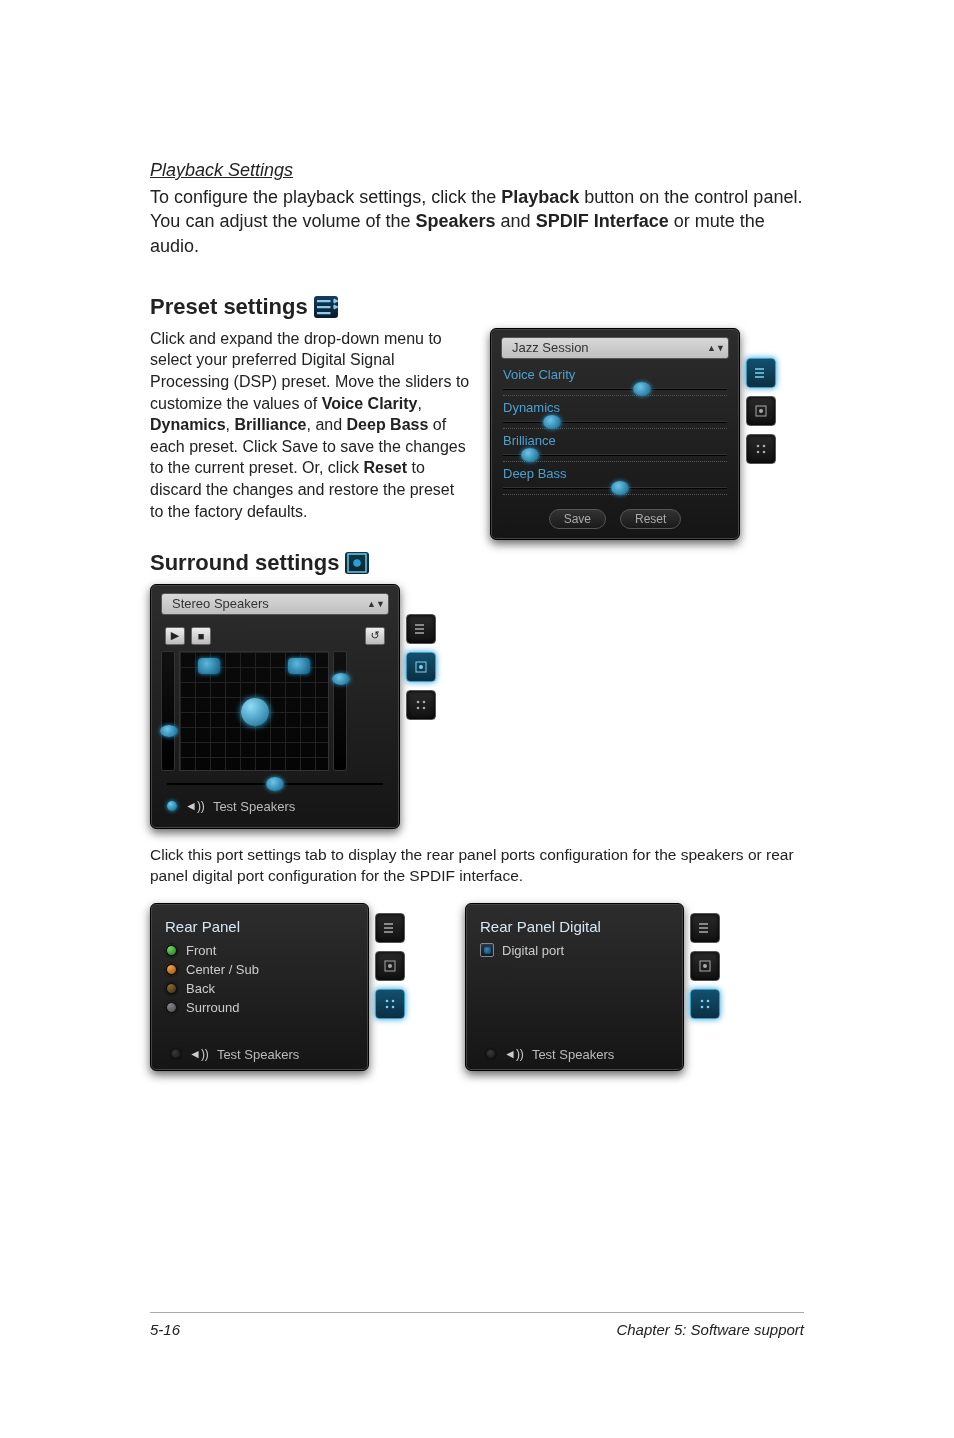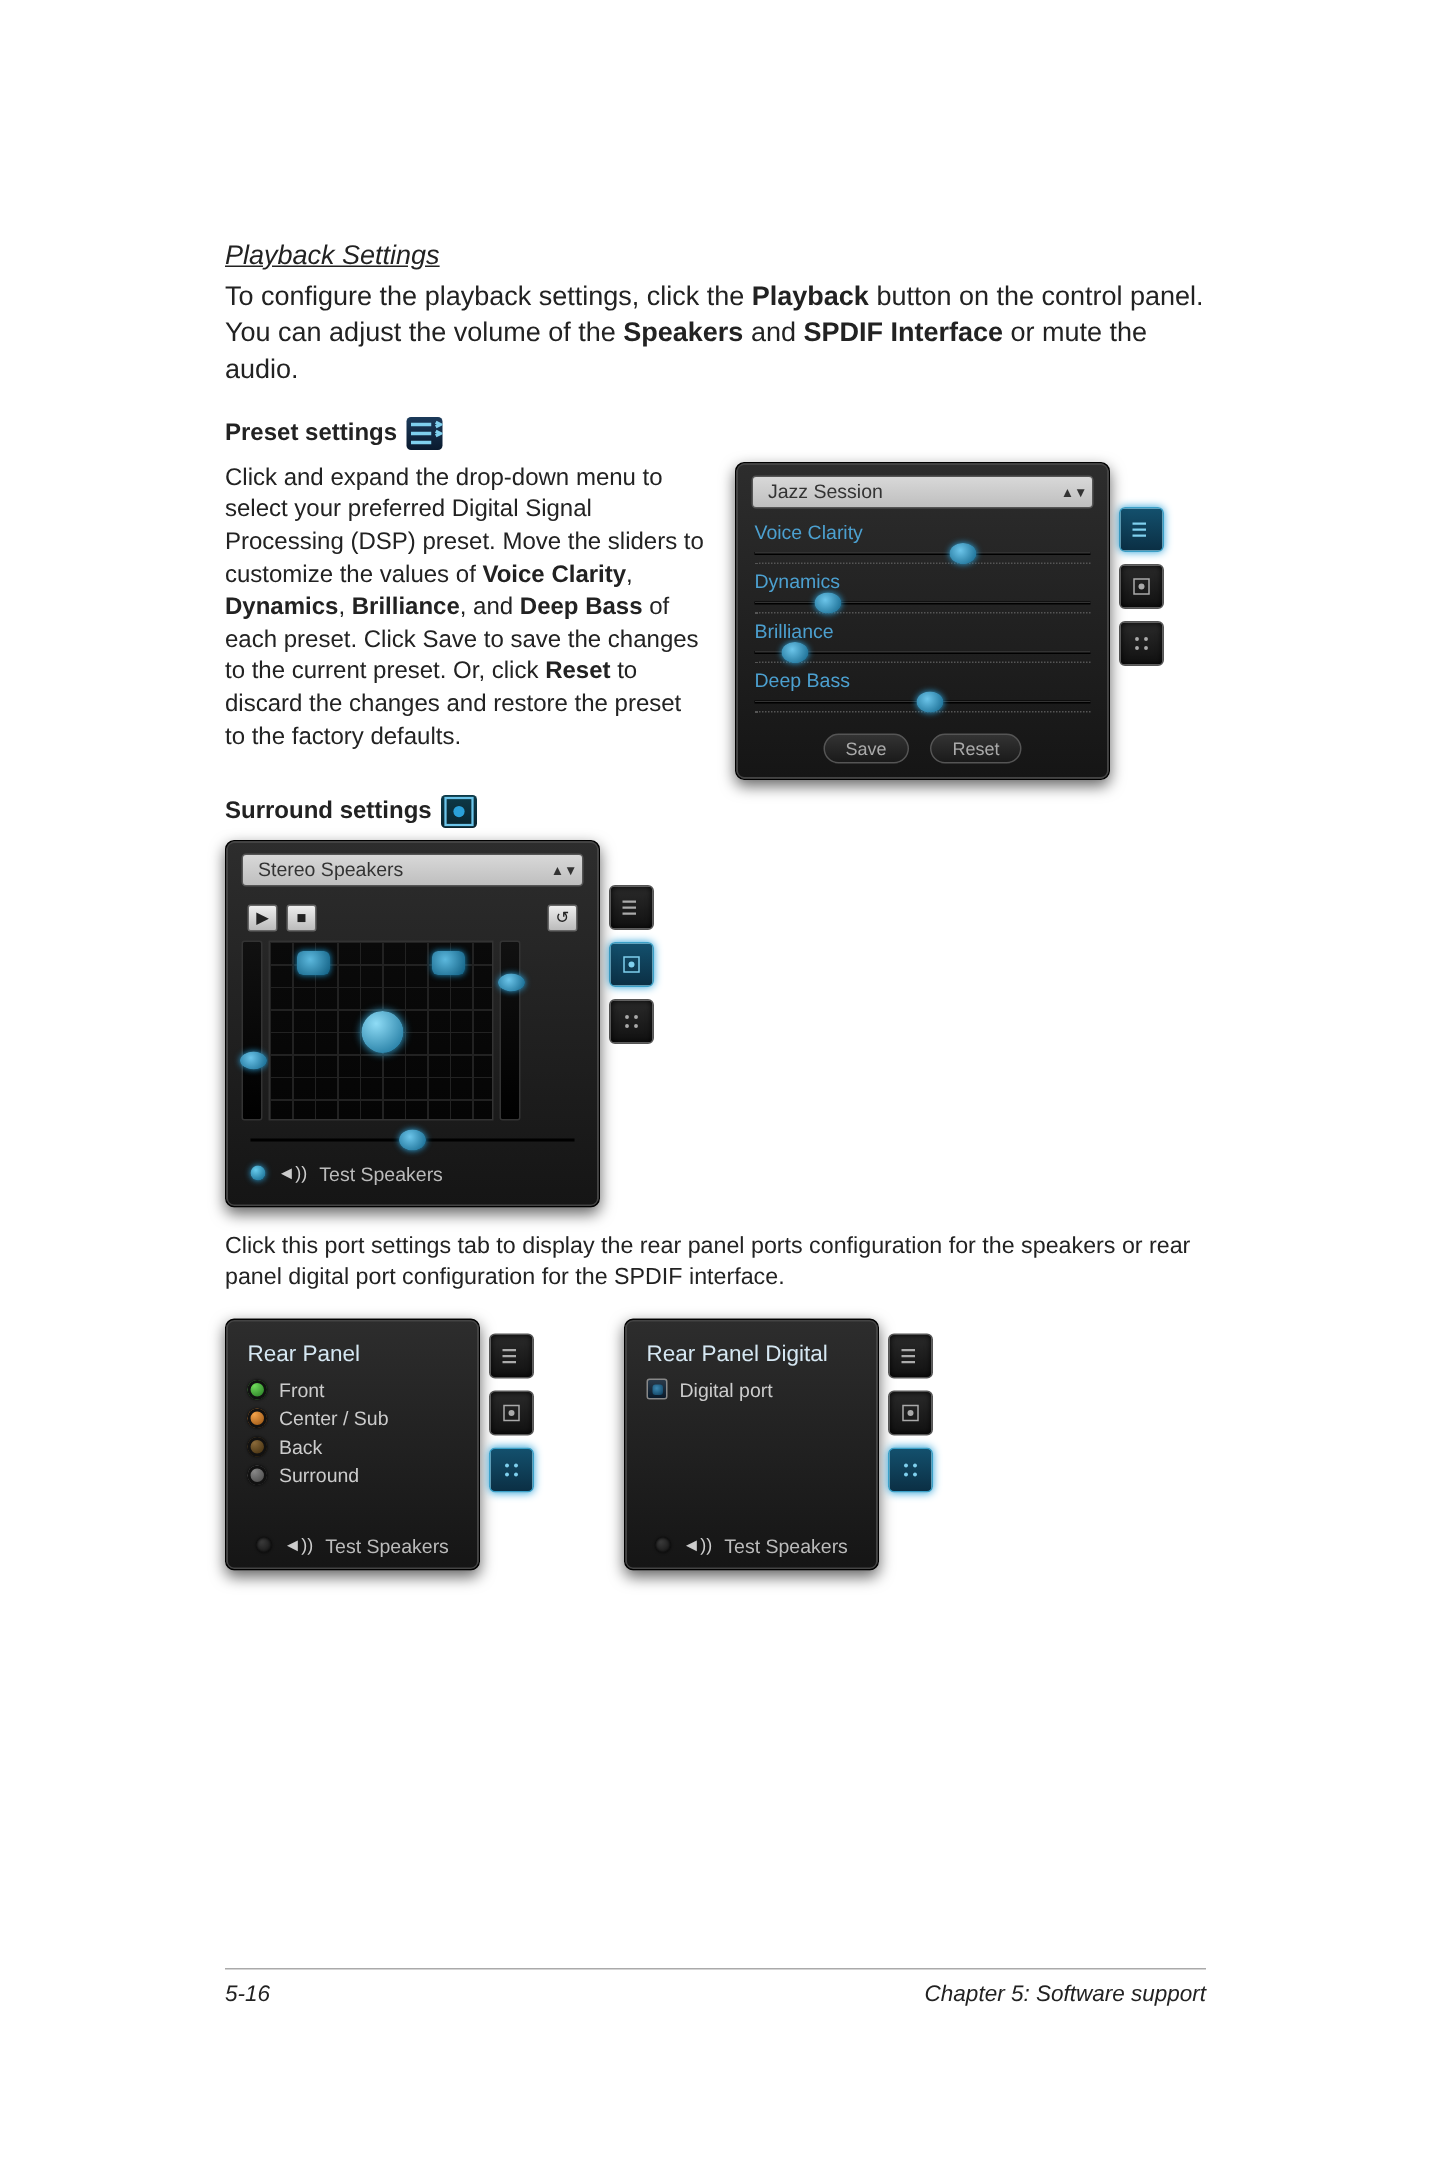--- a/index.html
+++ b/index.html
@@ -14,28 +14,28 @@
   }
   .section-title {
     font-style: italic;
     text-decoration: underline;
     font-size: 18px;
     margin-bottom: 4px;
   }
   .intro {
     font-size: 18px;
     line-height: 1.35;
-    margin-bottom: 20px;
+    margin-bottom: 36px;
   }
   b { font-weight: bold; }
 
   .block { display: flex; gap: 20px; margin-bottom: 10px; }
   .block .leftcol { flex: 0 0 320px; }
   .block .rightcol { flex: 1; }
-  .subhead { font-weight: bold; font-size: 16px; display: flex; align-items: center; gap: 6px; margin-bottom: 8px; }
+  .subhead { font-weight: bold; font-size: 22px; display: flex; align-items: center; gap: 6px; margin-bottom: 8px; }
   .subhead .icon-square {
     width: 24px; height: 22px; display: inline-flex; align-items: center; justify-content: center;
     border-radius: 3px; color: #9de;
     font-size: 14px;
   }
   .icon-preset { background: linear-gradient(#1b3a5a,#0a1a2e); }
   .icon-surround { background: linear-gradient(#0d3a48,#0a242e); }
   .icon-port { background: linear-gradient(#1b3a5a,#0a1a2e); }
 
   .desc { font-size: 16px; line-height: 1.35; }
@@ -123,21 +123,21 @@
 
   
   .port-section { margin-top: 16px; }
   .port-desc { font-size: 15.5px; line-height:1.35; margin-bottom: 16px; }
   .port-panels { display:flex; gap: 60px; }
 
   .rear-card {
     background: linear-gradient(#2d2d2d,#151515);
     border:1px solid #000; border-radius:6px;
     box-shadow: inset 0 0 0 1px #444, 0 4px 10px rgba(0,0,0,.6);
-    width: 170px; padding: 14px 10px 8px 14px;
+    width: 219px; padding: 14px 10px 8px 14px;
   }
   .rear-title { color:#d5e7f2; font-size:15px; margin-bottom:6px; }
   .port-list { list-style:none; }
   .port-list li { display:flex; align-items:center; gap:8px; color:#ccc; font-size:13px; padding:2px 0;}
   .jack { width:13px; height:13px; border-radius:50%; box-shadow: inset 0 0 0 2px #111, 0 0 2px #000; }
   .jack.green { background: radial-gradient(circle at 35% 30%, #6fdc5a, #0e5a12); }
   .jack.orange { background: radial-gradient(circle at 35% 30%, #f3a24a, #7a3a00); }
   .jack.brown { background: radial-gradient(circle at 35% 30%, #8a6a3a, #2a1a00); }
   .jack.grey  { background: radial-gradient(circle at 35% 30%, #888, #333); }
   .digital-box { width:14px; height:14px; border:1px solid #888; background: linear-gradient(#2a3a4a,#0a1a2a); border-radius:2px; display:flex; align-items:center; justify-content:center;}

